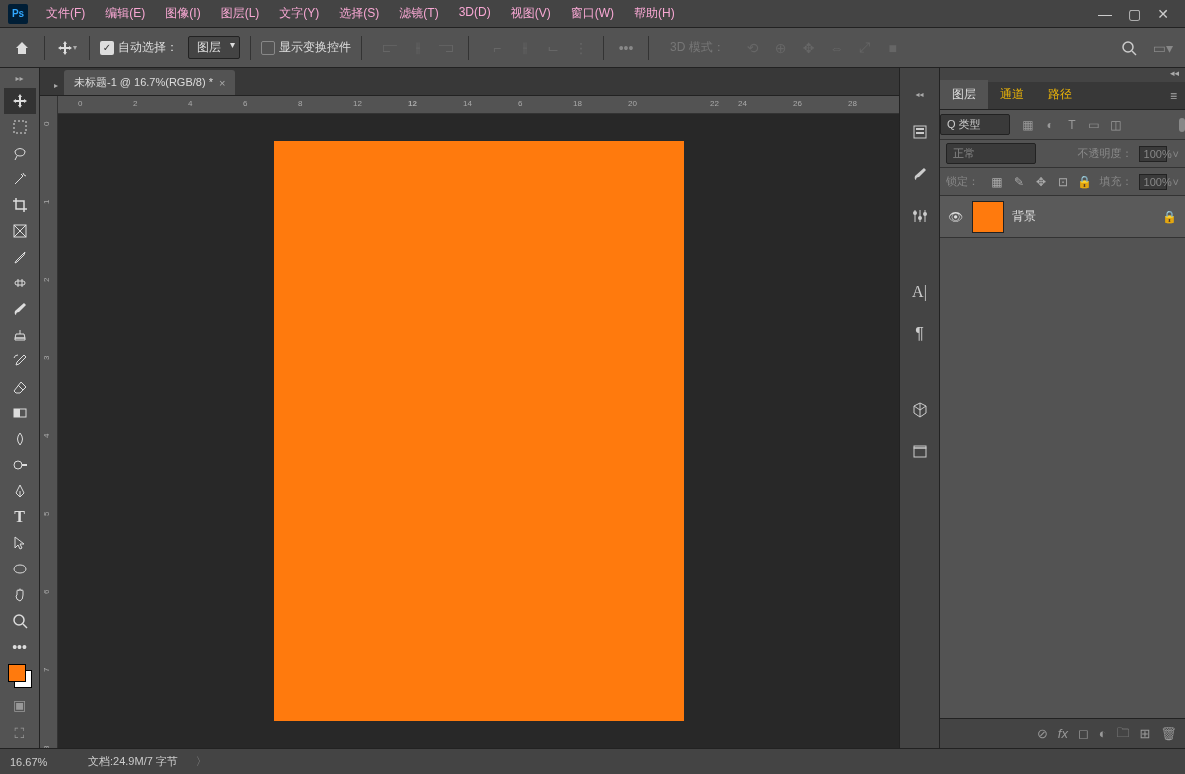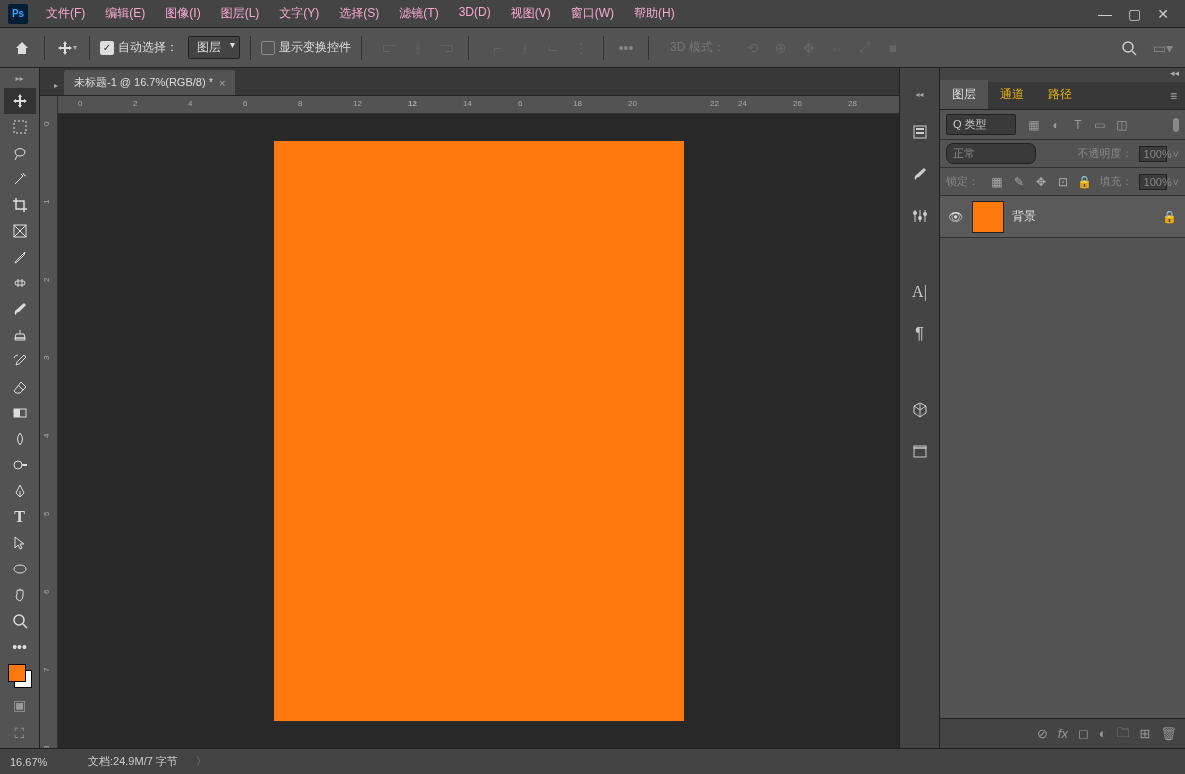--- a/index.html
+++ b/index.html
@@ -52,27 +52,27 @@
 .right-dock{width:40px;background:#444;border-left:1px solid #222;display:flex;flex-direction:column;align-items:center;padding-top:20px;gap:14px}
 .dock-icon{width:28px;height:28px;display:flex;align-items:center;justify-content:center;color:#ccc;cursor:pointer;font-size:16px}
 
 .panels{width:246px;background:#444;border-left:1px solid #222;display:flex;flex-direction:column}
 .panel-expand{height:14px;display:flex;justify-content:flex-end;padding-right:6px;color:#aaa;font-size:9px;cursor:pointer}
 .panel-tabs{height:28px;display:flex;background:#383838;border-bottom:1px solid #222;align-items:flex-end}
 .panel-tab{padding:6px 12px;color:#eab308;cursor:pointer;font-size:12px}
 .panel-tab.active{background:#535353;color:#ddd}
 .panel-menu{margin-left:auto;padding:6px 8px;cursor:pointer;color:#aaa}
 .panel-body{flex:1;background:#535353;display:flex;flex-direction:column}
-.layer-filter{height:30px;display:flex;align-items:center;padding:0 6px;gap:4px;border-bottom:1px solid #333}
+.layer-filter{height:30px;display:flex;align-items:center;padding:0 0;gap:4px;border-bottom:1px solid #333}
 .filter-select{background:#3a3a3a;border:1px solid #222;padding:2px 6px;color:#ccc;font-size:11px;border-radius:2px;cursor:pointer;width:70px}
 .filter-icons{display:flex;gap:6px;margin-left:6px}
 .filter-icon{width:16px;height:16px;color:#999;display:flex;align-items:center;justify-content:center;font-size:12px;cursor:pointer}
 .filter-toggle{margin-left:auto;width:6px;height:14px;background:#888;border-radius:3px;cursor:pointer}
 .layer-opts{height:28px;display:flex;align-items:center;padding:0 6px;gap:6px;border-bottom:1px solid #333;font-size:11px;color:#888}
-.blend-select{background:#3a3a3a;border:1px solid #222;padding:2px 6px;color:#888;width:90px;border-radius:7px}
+.blend-select{background:#3a3a3a;border:1px solid #222;padding:2px 6px;color:#888;width:90px;border-radius:2px}
 .opacity-label{margin-left:auto}
 .opacity-val{background:#3a3a3a;border:1px solid #222;padding:1px 4px;width:28px;text-align:right;color:#888}
 .layer-lock{height:28px;display:flex;align-items:center;padding:0 6px;gap:6px;border-bottom:1px solid #333;font-size:11px;color:#888}
 .lock-icons{display:flex;gap:6px;margin-left:4px}
 .lock-icon{width:16px;height:16px;display:flex;align-items:center;justify-content:center;color:#aaa;cursor:pointer;font-size:12px}
 .fill-label{margin-left:auto}
 .layer-list{flex:1;overflow:auto}
 .layer-row{height:42px;display:flex;align-items:center;padding:0 8px;gap:8px;background:#5a5a5a;border-bottom:1px solid #333;cursor:pointer}
 .layer-eye{width:16px;color:#ddd;cursor:pointer}
 .layer-thumb{width:32px;height:32px;background:#ff7a0d;border:1px solid #222}

